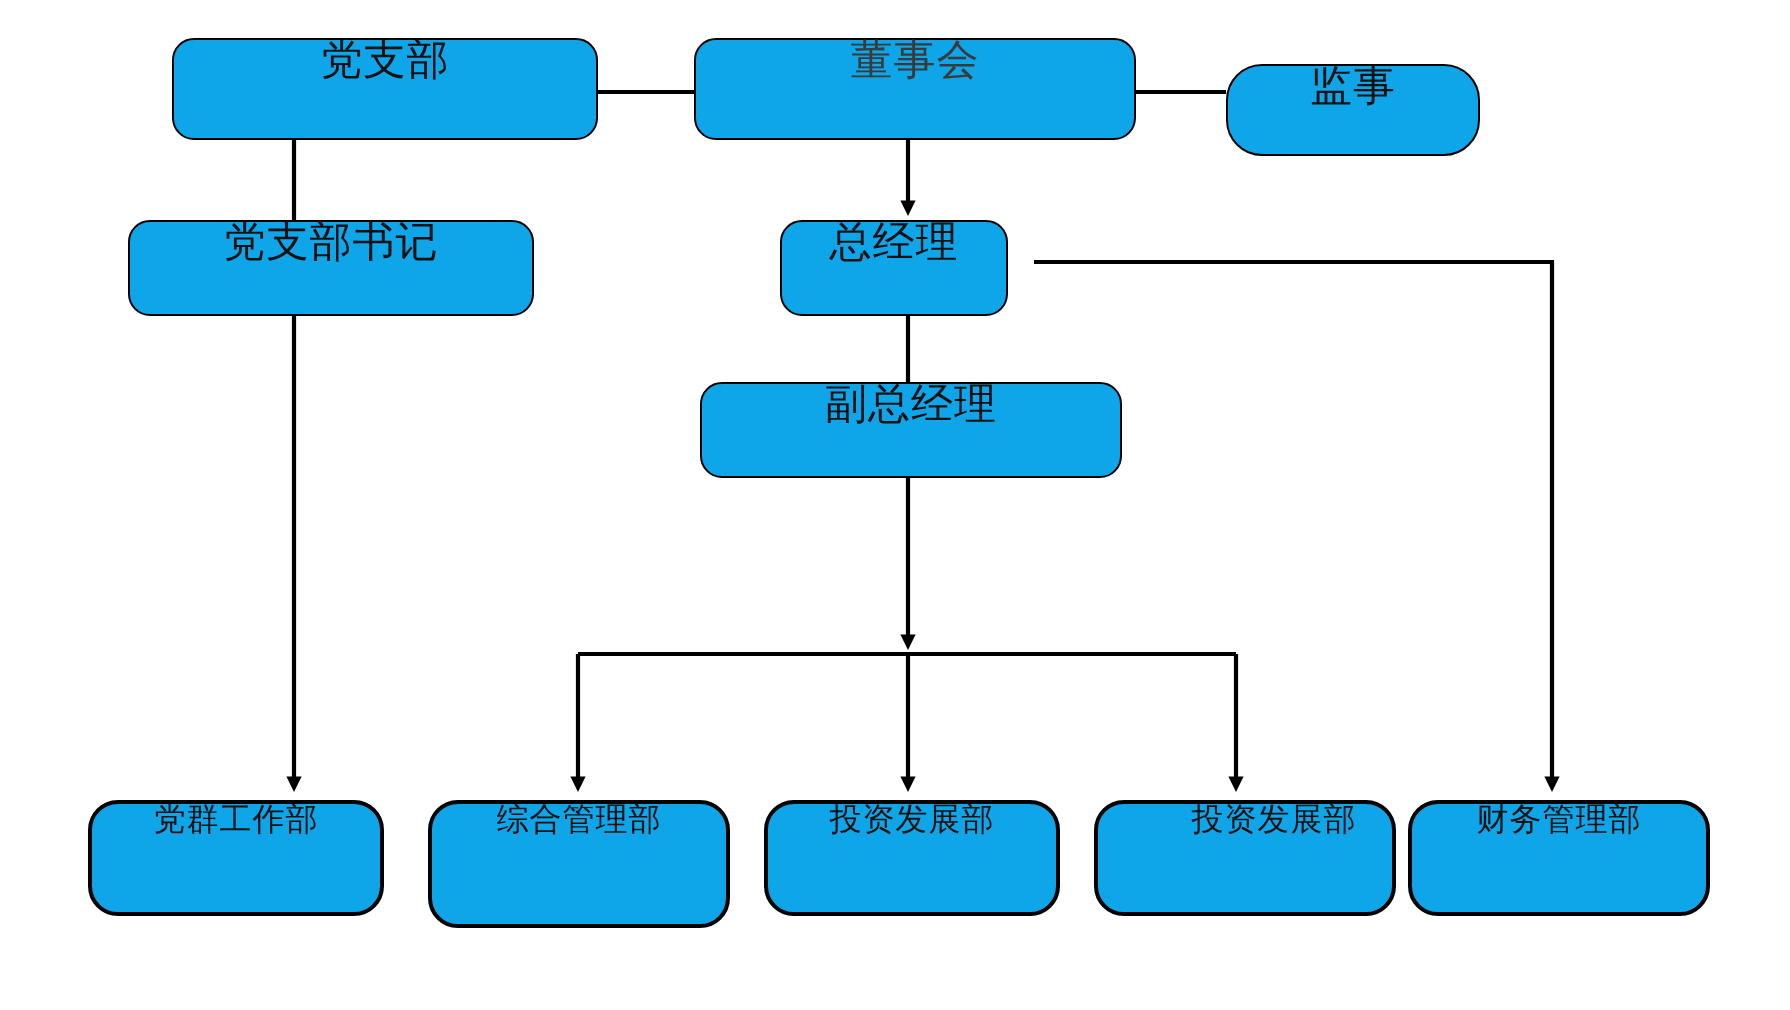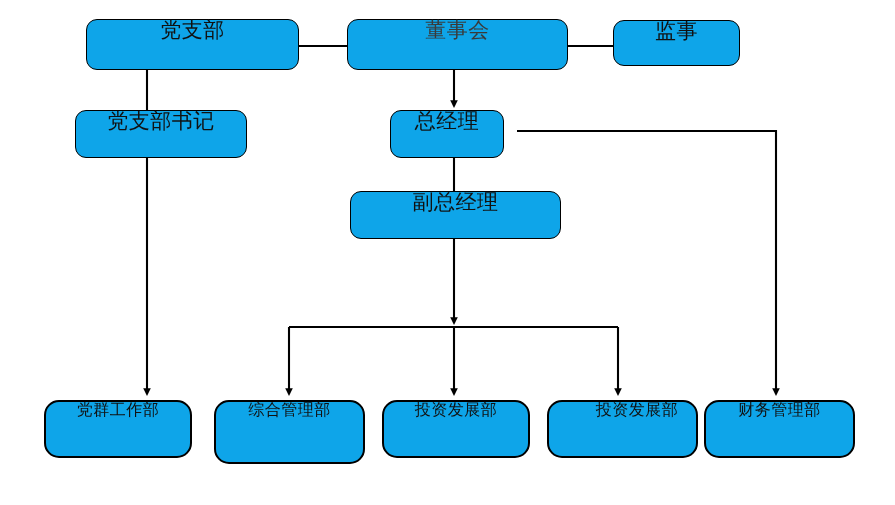--- a/index.html
+++ b/index.html
@@ -95,25 +95,25 @@
   </svg>
 
   <div class="node tier-thin" style="left:86px; top:19px; width:213px; height:51px;">
     <span class="label">党支部</span>
   </div>
 
   <div class="node tier-thin muted" style="left:347px; top:19px; width:221px; height:51px;">
     <span class="label">董事会</span>
   </div>
 
-  <div class="node tier-thin" style="left:613px; top:20px; width:127px; height:46px;">
+  <div class="node tier-thin" style="left:613px; top:32px; width:127px; height:46px;border-radius:18px;">
     <span class="label">监事</span>
   </div>
 
-  <div class="node tier-thin" style="left:75px; top:110px; width:172px; height:48px;">
+  <div class="node tier-thin" style="left:64px; top:110px; width:203px; height:48px;">
     <span class="label">党支部书记</span>
   </div>
 
   <div class="node tier-thin" style="left:390px; top:110px; width:114px; height:48px;">
     <span class="label">总经理</span>
   </div>
 
   <div class="node tier-thin" style="left:350px; top:191px; width:211px; height:48px;font-family:Liberation Serif, serif;">
     <span class="label">副总经理</span>
   </div>

